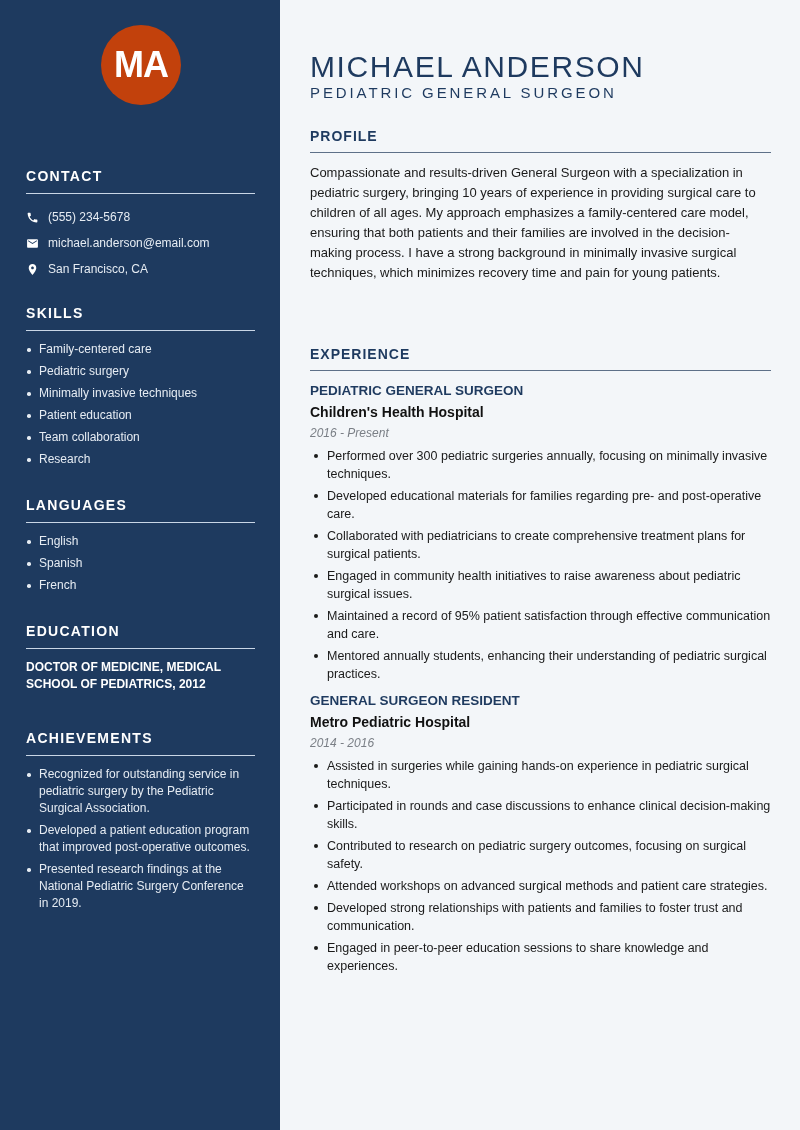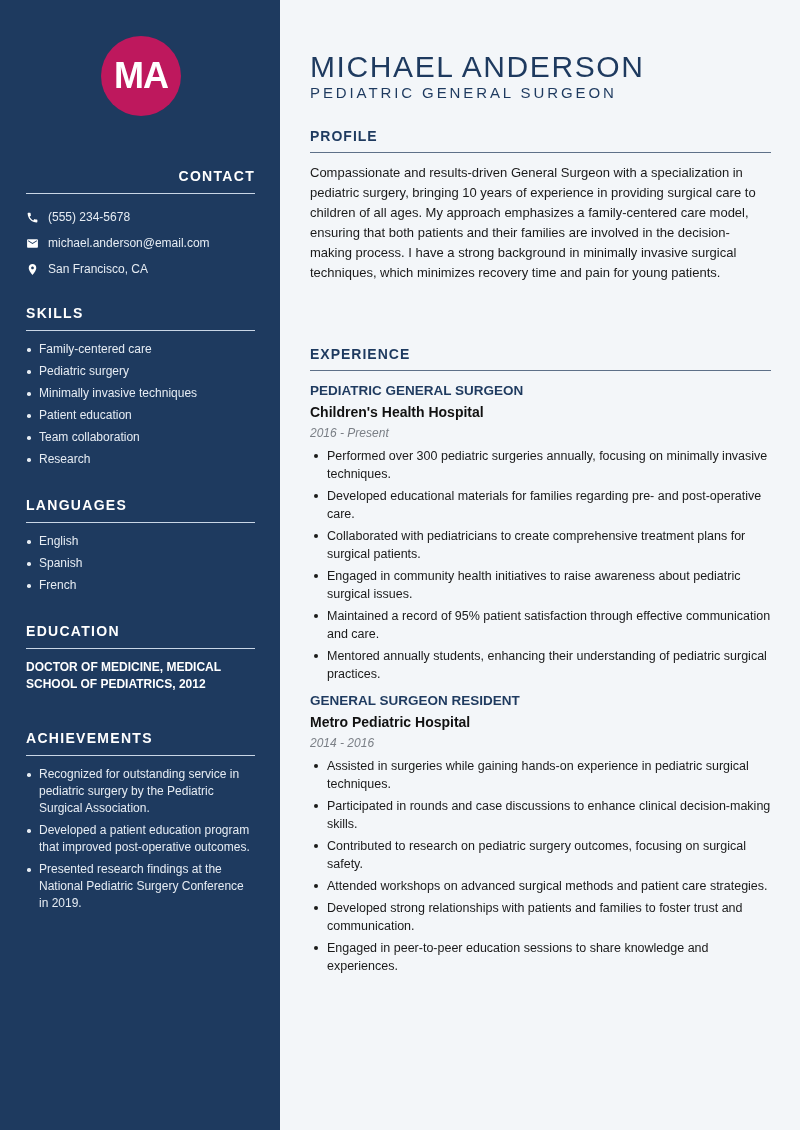--- a/index.html
+++ b/index.html
@@ -10,24 +10,24 @@
       position: relative;
     }
     .sidebar {
       position: absolute; left: 0; top: 0;
       width: 280px; height: 1130px;
       background: #1e3a5f;
       color: #ffffff;
       padding: 0 26px 0 26px;
     }
     .avatar {
-      position: absolute; left: 101px; top: 36px;
+      position: absolute; left: 101px; top: 25px;
       width: 80px; height: 80px;
       border-radius: 50%;
-      background: #be185d;
+      background: #c2410c;
       color: #ffffff;
       font-weight: bold;
       font-size: 36px;
       letter-spacing: -1px;
       display: flex; align-items: center; justify-content: center;
     }
     .side-section { position: absolute; left: 26px; width: 229px; }
     .side-title {
       font-size: 14px; font-weight: bold; letter-spacing: 1.3px;
       color: #ffffff;
@@ -88,21 +88,21 @@
     }
   </style>
 </head>
 <body>
 
 <aside class="sidebar">
   <div class="avatar">
     <span>MA</span>
   </div>
 
-  <section class="side-section" style="top:168px;text-align:right;">
+  <section class="side-section" style="top:168px;">
     <h2 class="side-title">CONTACT</h2>
     <div class="contact-row">
       <svg viewBox="0 0 24 24">
           <path fill="#ffffff" d="M6.6 10.8c1.4 2.8 3.8 5.1 6.6 6.6l2.2-2.2c.3-.3.7-.4 1-.2 1.1.4 2.3.6 3.6.6.6 0 1 .4 1 1V20c0 .6-.4 1-1 1C10.6 21 3 13.4 3 4c0-.6.4-1 1-1h3.5c.6 0 1 .4 1 1 0 1.3.2 2.5.6 3.6.1.3 0 .7-.2 1L6.6 10.8z"></path>
         </svg>
       <span>(555) 234-5678</span>
     </div>
     <div class="contact-row">
       <svg viewBox="0 0 24 24">
           <path fill="#ffffff" d="M20 4H4c-1.1 0-2 .9-2 2v12c0 1.1.9 2 2 2h16c1.1 0 2-.9 2-2V6c0-1.1-.9-2-2-2zm0 4l-8 5-8-5V6l8 5 8-5v2z"></path>

